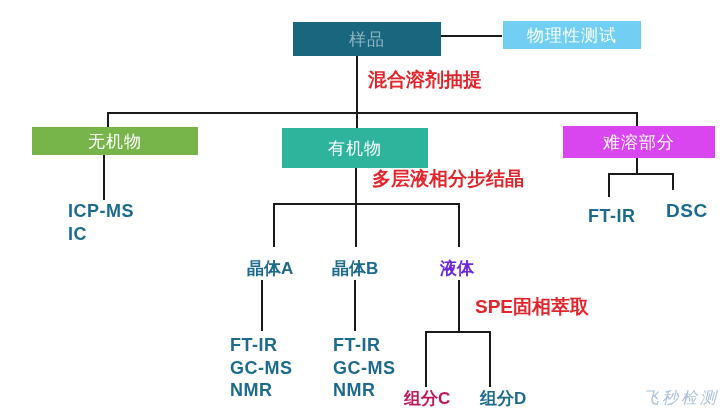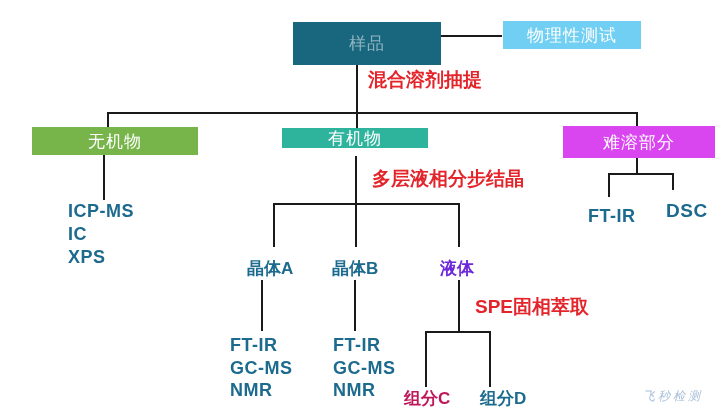--- a/index.html
+++ b/index.html
@@ -13,21 +13,21 @@
   .box {
     position:absolute; display:flex; align-items:center; justify-content:center;
     font-size:17px; color:#ffffff; letter-spacing:1px; white-space:nowrap;
   }
   .plabel { position:absolute; font-weight:bold; font-size:19px; white-space:nowrap; }
   .nlabel { position:absolute; font-weight:bold; font-size:17px; white-space:nowrap; }
   .mlist  { position:absolute; font-weight:bold; font-size:18px; line-height:23px; letter-spacing:0.5px; }
   .mitem  { white-space:nowrap; }
   .watermark {
     position:absolute; font-family:"Liberation Serif", serif; font-style:italic;
-    font-size:12px; letter-spacing:3px; white-space:nowrap;
+    font-size:16px; letter-spacing:3px; white-space:nowrap;
   }
 </style>
 </head>
 <body>
 
 <div class="stage">
 
   <div class="ln h" style="left:441px; top:35px;  width:61px;"></div>
   <div class="ln v" style="left:356px; top:49px;  height:79px;"></div>
   <div class="ln h" style="left:107px; top:112px; width:530px;"></div>
@@ -46,40 +46,39 @@
   <div class="ln v" style="left:458px; top:280px; height:52px;"></div>
   <div class="ln h" style="left:425px; top:331px; width:65px;"></div>
   <div class="ln v" style="left:425px; top:331px; height:56px;"></div>
   <div class="ln v" style="left:489px; top:331px; height:56px;"></div>
 
   <div class="ln v" style="left:636px; top:153px; height:21px;"></div>
   <div class="ln h" style="left:608px; top:173px; width:65px;"></div>
   <div class="ln v" style="left:608px; top:173px; height:24px;"></div>
   <div class="ln v" style="left:672px; top:173px; height:17px;"></div>
 
-  <div class="box" style="left: 293px; top: 22px; width: 148px; height: 43px; background: rgb(25, 103, 127); color: rgb(143, 179, 191);">样品</div>
+  <div class="box" style="left: 293px; top: 22px; width: 148px; height: 34px; background: rgb(25, 103, 127); color: rgb(143, 179, 191);">样品</div>
   <div class="box" style="left: 503px; top: 21px; width: 138px; height: 28px; background: rgb(112, 207, 242); color: rgb(255, 255, 255);">物理性测试</div>
   <div class="box" style="left: 32px; top: 127px; width: 166px; height: 28px; background: rgb(119, 180, 74); color: rgb(255, 255, 255);">无机物</div>
-  <div class="box" style="left: 282px; top: 128px; width: 146px; height: 20px; background: rgb(46, 179, 156); color: rgb(255, 255, 255);">有机物</div>
+  <div class="box" style="left: 282px; top: 128px; width: 146px; height: 40px; background: rgb(46, 179, 156); color: rgb(255, 255, 255);">有机物</div>
   <div class="box" style="left: 563px; top: 126px; width: 152px; height: 32px; background: #d946ef; color: rgb(255, 255, 255);">难溶部分</div>
 
   <div class="plabel" style="left: 368px; top: 67px; color: rgb(227, 36, 43);">混合溶剂抽提</div>
   <div class="plabel" style="left: 372px; top: 166px; color: rgb(227, 36, 43);">多层液相分步结晶</div>
   <div class="plabel" style="left: 475px; top: 294px; color: rgb(227, 36, 43);">SPE固相萃取</div>
 
   <div class="nlabel" style="left: 247px; top: 257px; color: rgb(28, 106, 142);">晶体A</div>
   <div class="nlabel" style="left: 332px; top: 257px; color: rgb(28, 106, 142);">晶体B</div>
   <div class="nlabel" style="left: 440px; top: 257px; color: #6d28d9;">液体</div>
   <div class="nlabel" style="left: 404px; top: 387px; color: #be185d;">组分C</div>
   <div class="nlabel" style="left: 480px; top: 387px; color: rgb(28, 106, 142);">组分D</div>
 
   <div class="mlist" style="left: 68px; top: 200px; color: rgb(28, 106, 142);">
     <div class="mitem">ICP-MS</div>
     <div class="mitem">IC</div>
-    <div class="mitem">XPS</div>
   </div>
 
   <div class="mlist" style="left: 230px; top: 334px; line-height: 22.5px; color: rgb(28, 106, 142);">
     <div class="mitem">FT-IR</div>
     <div class="mitem">GC-MS</div>
     <div class="mitem">NMR</div>
   </div>
 
   <div class="mlist" style="left: 333px; top: 334px; line-height: 22.5px; color: rgb(28, 106, 142);">
     <div class="mitem">FT-IR</div>

